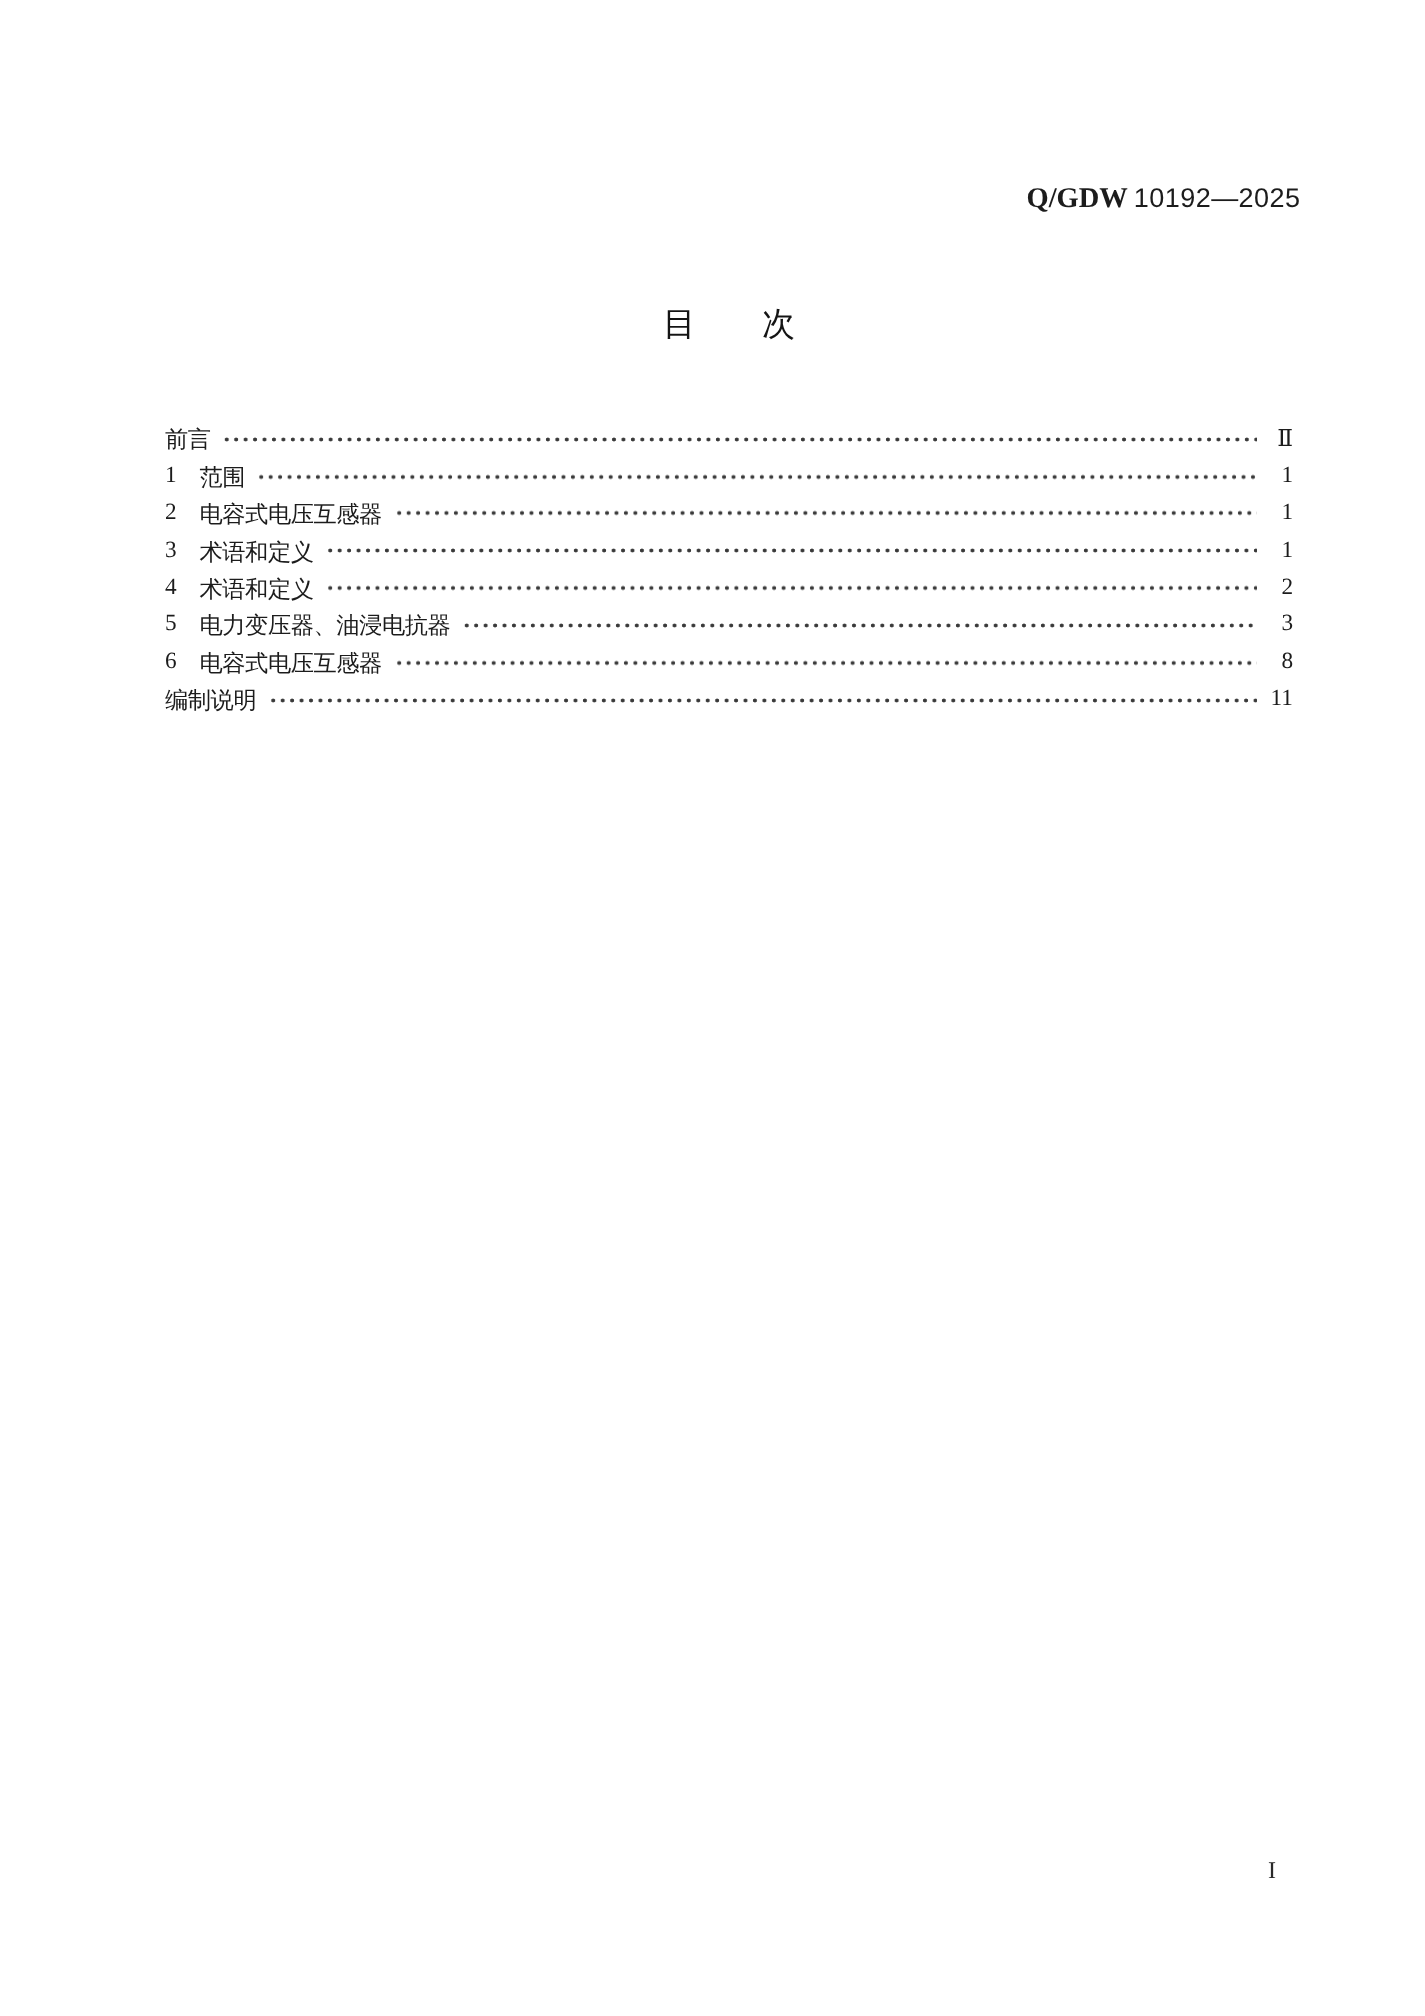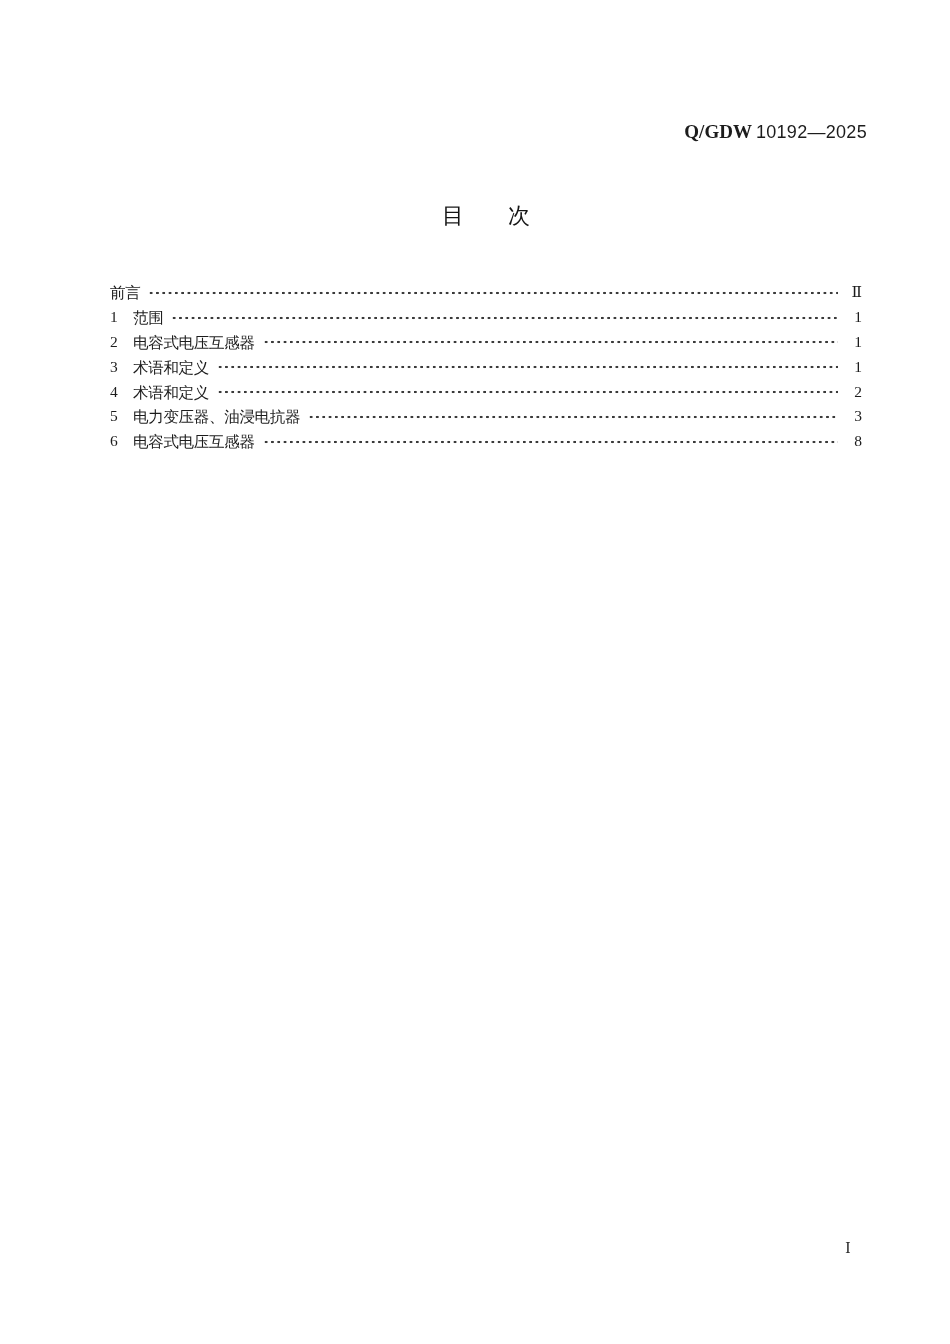--- a/index.html
+++ b/index.html
@@ -154,17 +154,22 @@
         <span class="toc-label">电力变压器、油浸电抗器</span>
         <span class="leader"></span>
         <span class="toc-page">3</span>
       </div>
     <div class="toc-row">
         <span class="toc-num">6</span>
         <span class="toc-label">电容式电压互感器</span>
         <span class="leader"></span>
         <span class="toc-page">8</span>
       </div>
+    <div class="toc-row">
+        <span class="toc-label">编制说明</span>
+        <span class="leader"></span>
+        <span class="toc-page">11</span>
+      </div>
   </div>
 
   <div class="folio">I</div>
 
 </div>
 
 </body></html>

